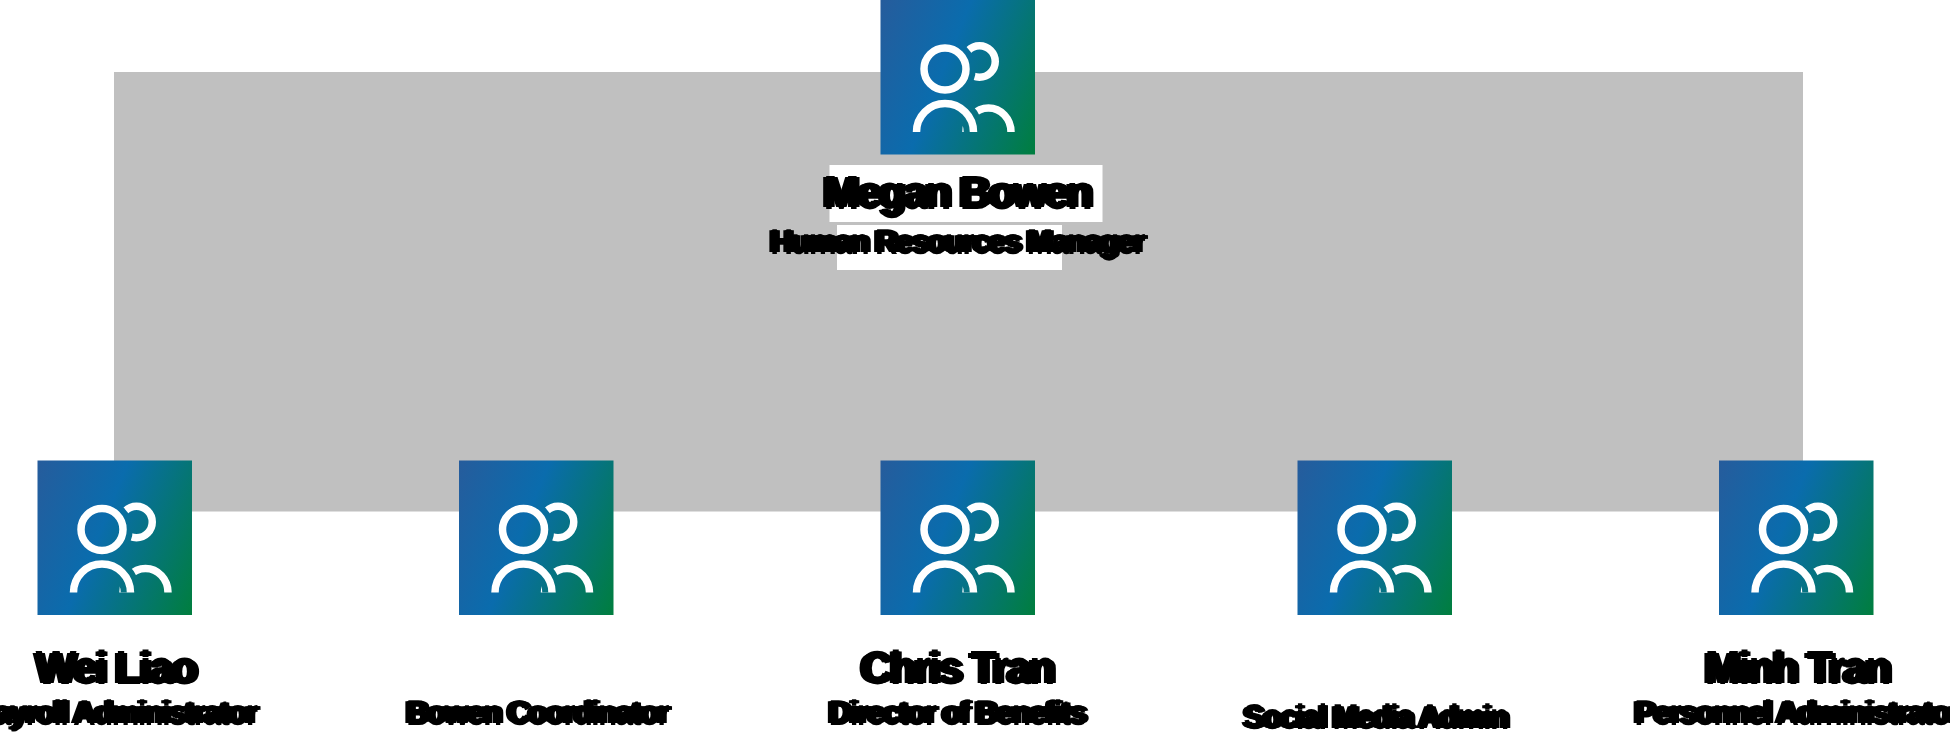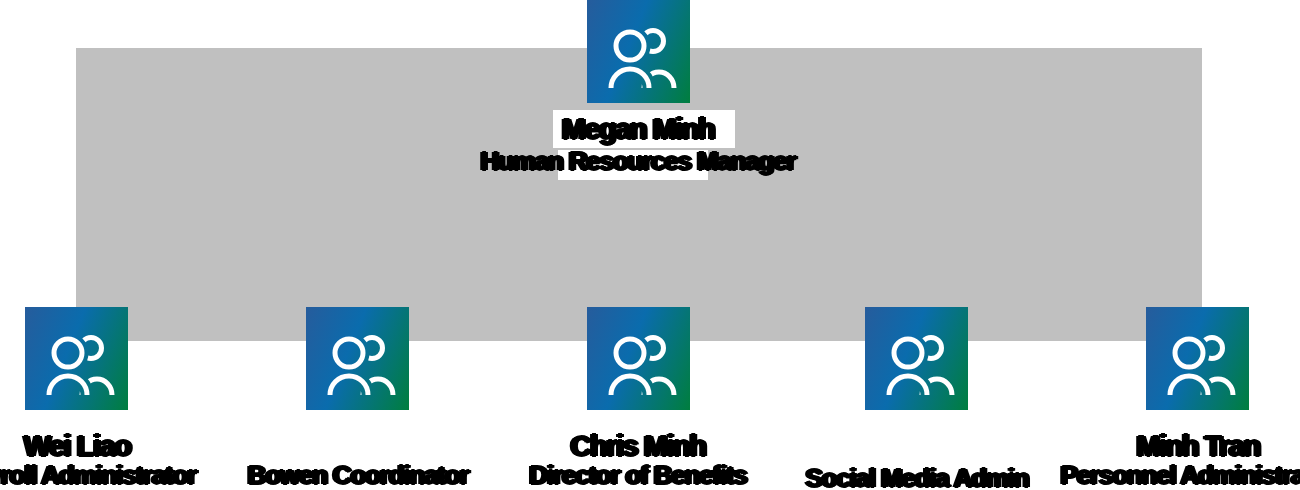--- a/index.html
+++ b/index.html
@@ -12,21 +12,21 @@
   
   .tile{position:absolute;width:103px;height:103px;z-index:3;
     background:linear-gradient(112deg,#265c9c 0%,#0a6cad 42%,#007e3e 100%);}
   .tile svg{display:block;width:103px;height:103px;}
   
   .wbox{position:absolute;background:#ffffff;z-index:2;}
   
   .txt{position:absolute;width:340px;text-align:center;white-space:nowrap;z-index:4;}
   .nm{font-size:29px;font-weight:bold;letter-spacing:-1.5px;line-height:32px;
       text-shadow:1px 0 #000,-1px 0 #000,2px 0 #000,-2px 0 #000,0 1px #000,0 -1px #000;}
-  .tt{font-size:26px;font-weight:bold;letter-spacing:-1.2px;line-height:27px;
+  .tt{font-size:21px;font-weight:bold;letter-spacing:-1.2px;line-height:27px;
       text-shadow:1px 0 #000,-1px 0 #000,2px 0 #000,-2px 0 #000,0 1px #000,0 -1px #000;}
 </style>
 </head>
 <body>
 
 <div class="stage">
 
   <div class="slab"></div>
 
   <div class="tile" style="left:587px;top:0;">
@@ -41,21 +41,21 @@
         <path d="M57 88 a15 16 0 0 1 30 0"></path>
       </g>
       <g fill="none" stroke="#fff" stroke-width="5">
         <circle cx="43" cy="46" r="14"></circle>
         <path d="M24 88 a19 19 0 0 1 38 0"></path>
       </g>
     </svg>
   </div>
   <div class="wbox" style="left:553px;top:110px;width:182px;height:38px;"></div>
   <div class="wbox" style="left:558px;top:150px;width:150px;height:30px;"></div>
-  <div class="txt nm" style="left:468px;top:113px;">Megan Minh</div>
+  <div class="txt nm" style="left:468px;top:113px;">Megan Bowen</div>
   <div class="txt tt" style="left:468px;top:148px;">Human Resources Manager</div>
 
   <div class="tile" style="left:25px;top:307px;">
     <svg viewBox="0 0 103 103">
       <g fill="none" stroke="#fff" stroke-width="5" mask="url(#pm)">
         <circle cx="66" cy="41" r="10.5"></circle>
           <path d="M57 88 a15 16 0 0 1 30 0"></path>
       </g>
       <g fill="none" stroke="#fff" stroke-width="5">
         <circle cx="43" cy="46" r="14"></circle>
@@ -85,21 +85,21 @@
       <g fill="none" stroke="#fff" stroke-width="5" mask="url(#pm)">
         <circle cx="66" cy="41" r="10.5"></circle>
           <path d="M57 88 a15 16 0 0 1 30 0"></path>
       </g>
       <g fill="none" stroke="#fff" stroke-width="5">
         <circle cx="43" cy="46" r="14"></circle>
           <path d="M24 88 a19 19 0 0 1 38 0"></path>
       </g>
     </svg>
   </div>
-  <div class="txt nm" style="left:468px;top:430px;">Chris Minh</div>
+  <div class="txt nm" style="left:468px;top:430px;">Chris Tran</div>
   <div class="txt tt" style="left:468px;top:462px;">Director of Benefits</div>
 
   <div class="tile" style="left:865px;top:307px;">
     <svg viewBox="0 0 103 103">
       <g fill="none" stroke="#fff" stroke-width="5" mask="url(#pm)">
         <circle cx="66" cy="41" r="10.5"></circle>
           <path d="M57 88 a15 16 0 0 1 30 0"></path>
       </g>
       <g fill="none" stroke="#fff" stroke-width="5">
         <circle cx="43" cy="46" r="14"></circle>

